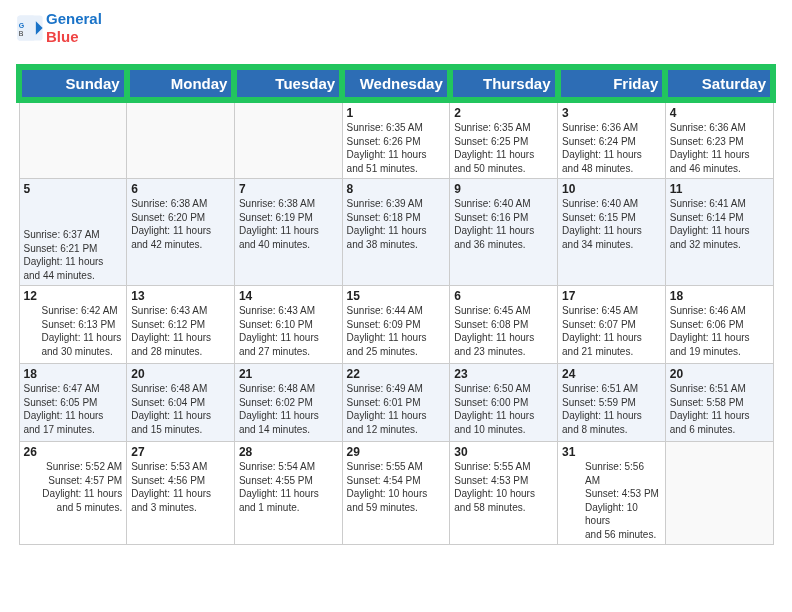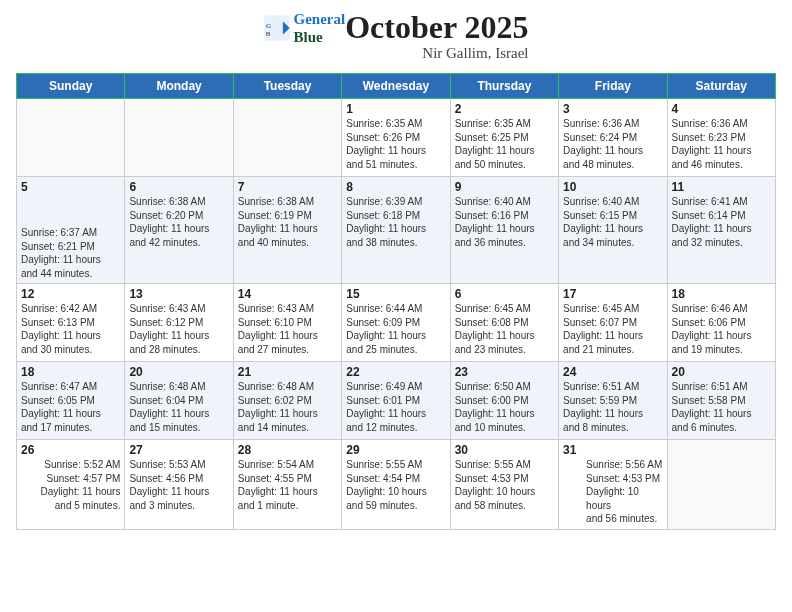--- a/index.html
+++ b/index.html
@@ -11,24 +11,23 @@
       overflow: hidden;
     }
     .page {
       width: 792px;
       height: 612px;
       padding: 10px 16px 10px 16px;
       background: #fff;
     }
     .header {
       display: flex;
-      justify-content: center;
+      justify-content: space-between;
       align-items: flex-start;
-      margin-bottom: 11px;
-      font-family: Liberation Serif, serif;
+      margin-bottom: 18px;
     }
     .logo {
       display: flex;
       align-items: center;
       gap: 0px;
     }
     .logo-icon {
       width: 28px;
       height: 28px;
       margin-right: 2px;
@@ -48,25 +47,25 @@
       text-align: right;
     }
     .calendar-table {
       width: 100%;
       border-collapse: collapse;
       table-layout: fixed;
     }
     .calendar-table th {
       background: #2d6db5;
       color: #fff;
-      font-size: 12px;
+      font-size: 15px;
       font-weight: bold;
       padding: 5px 4px;
-      text-align: center;
-      border: 1px solid #22c55e;
+      text-align: right;
+      border: 6px solid #22c55e;
     }
     .calendar-table td {
       vertical-align: top;
       border: 1px solid #ccc;
       padding: 3px 4px;
       font-size: 9.5px;
       color: #333;
       height: 78px;
       background: #fff;
     }
@@ -105,26 +104,22 @@
         <rect x="2" y="2" width="36" height="36" rx="4" fill="#e8f0fa"></rect>
         <polygon points="28,10 38,20 28,30" fill="#1a73c8"></polygon>
         <rect x="2" y="2" width="26" height="36" rx="4" fill="#e8f0fa"></rect>
         <text x="4" y="20" font-size="10" font-weight="bold" fill="#1a73c8">G</text>
         <text x="4" y="31" font-size="10" fill="#333">B</text>
       </svg>
       <div>
         <div style="font-size:15px;font-weight:bold;color:#333;line-height:1.2;">
           <span style="color:#1a73c8;">General</span>
         </div>
-        <div style="font-size:15px;font-weight:bold;color:#14532d;line-height:1.2;">Blue</div>
+        <div style="font-size:15px;font-weight:bold;color:#ef4444;line-height:1.2;">Blue</div>
       </div>
-    </div>
-    <div class="title-block">
-      <div class="month-title">October 2025</div>
-      <div class="location">Nir Gallim, Israel</div>
     </div>
   </div>
 
   <table class="calendar-table">
     <thead>
       <tr>
       <th>Sunday</th>
           <th>Monday</th>
           <th>Tuesday</th>
           <th>Wednesday</th>
@@ -214,21 +209,21 @@
             <span class="day-num">11</span>
             <div class="day-info" style="white-space: pre-line;">Sunrise: 6:41 AM
 Sunset: 6:14 PM
 Daylight: 11 hours
 and 32 minutes.</div>
           </td>
         </tr>
         <tr>
           <td>
             <span class="day-num">12</span>
-            <div class="day-info" style="white-space: pre-line;">Sunrise: 6:42 AM
+            <div class="day-info" style="white-space: pre-line; margin-left: 18px;">Sunrise: 6:42 AM
 Sunset: 6:13 PM
 Daylight: 11 hours
 and 30 minutes.</div>
           </td>
           <td>
             <span class="day-num">13</span>
             <div class="day-info" style="white-space: pre-line;">Sunrise: 6:43 AM
 Sunset: 6:12 PM
 Daylight: 11 hours
 and 28 minutes.</div>

